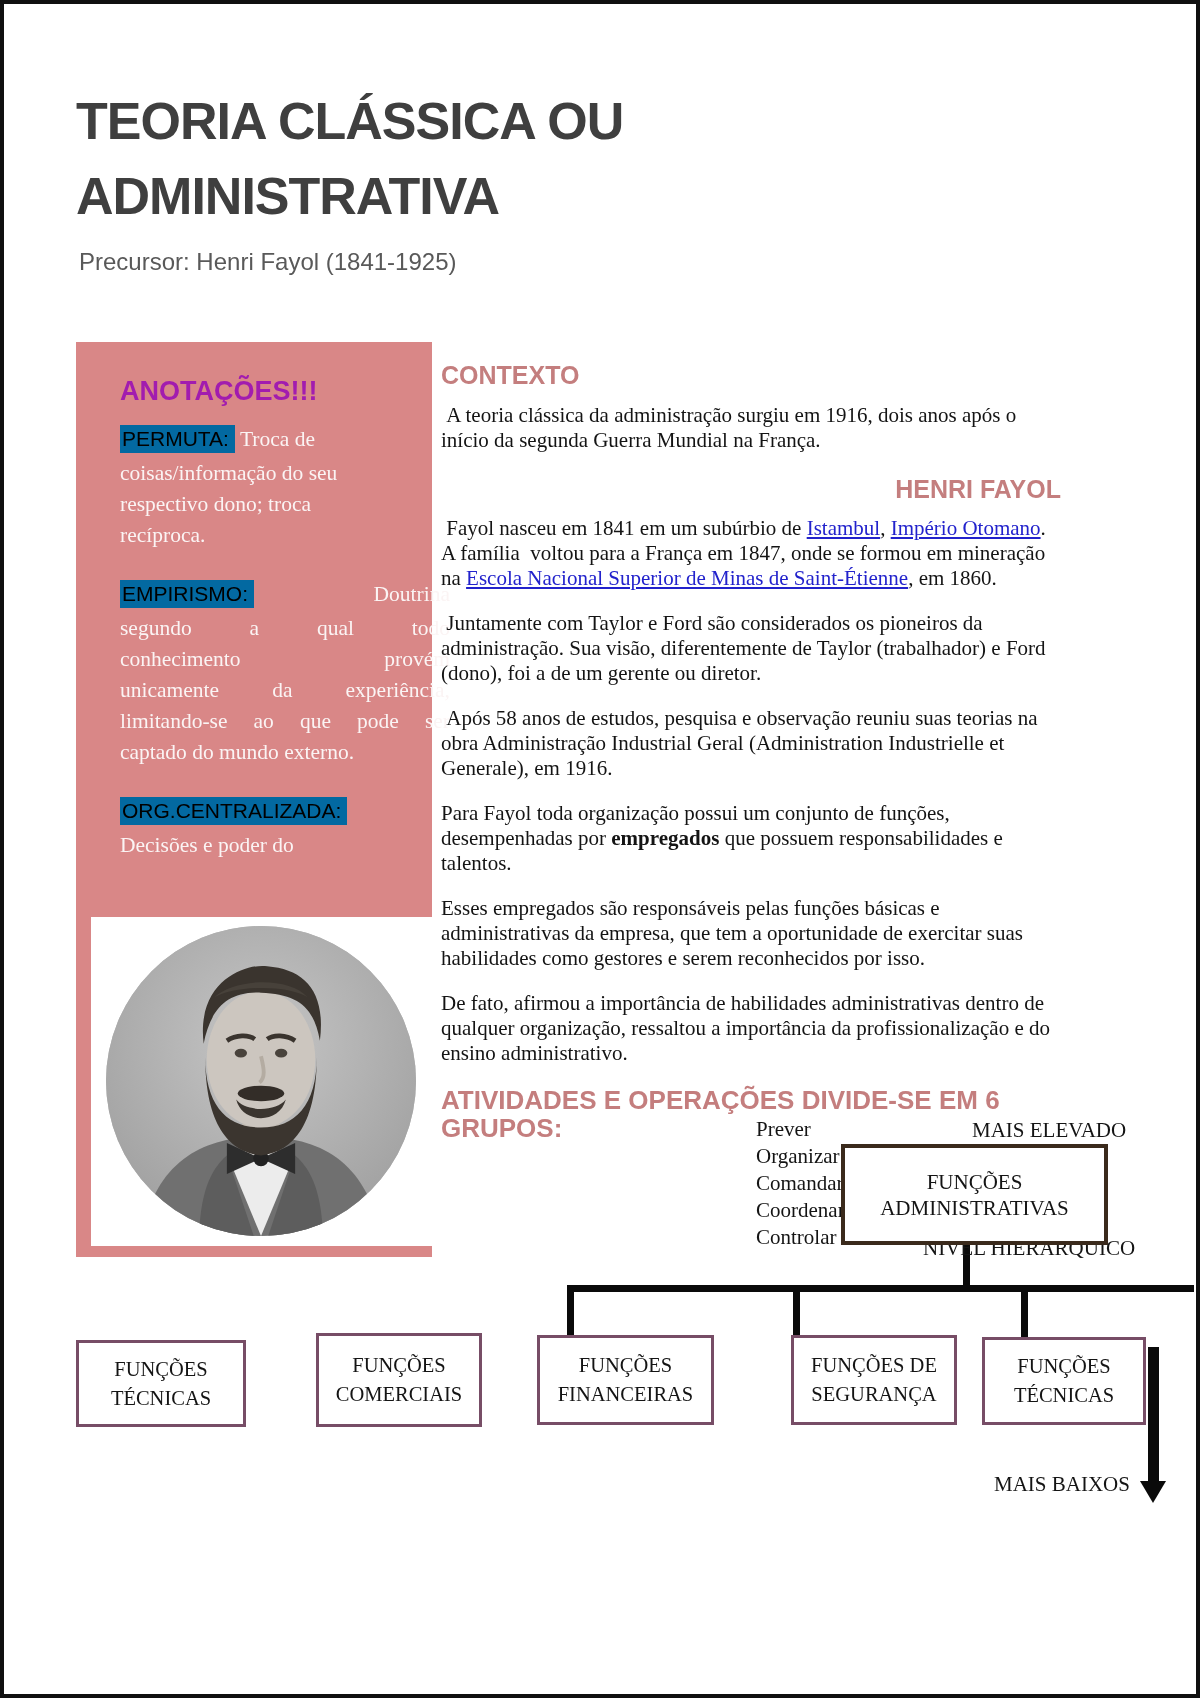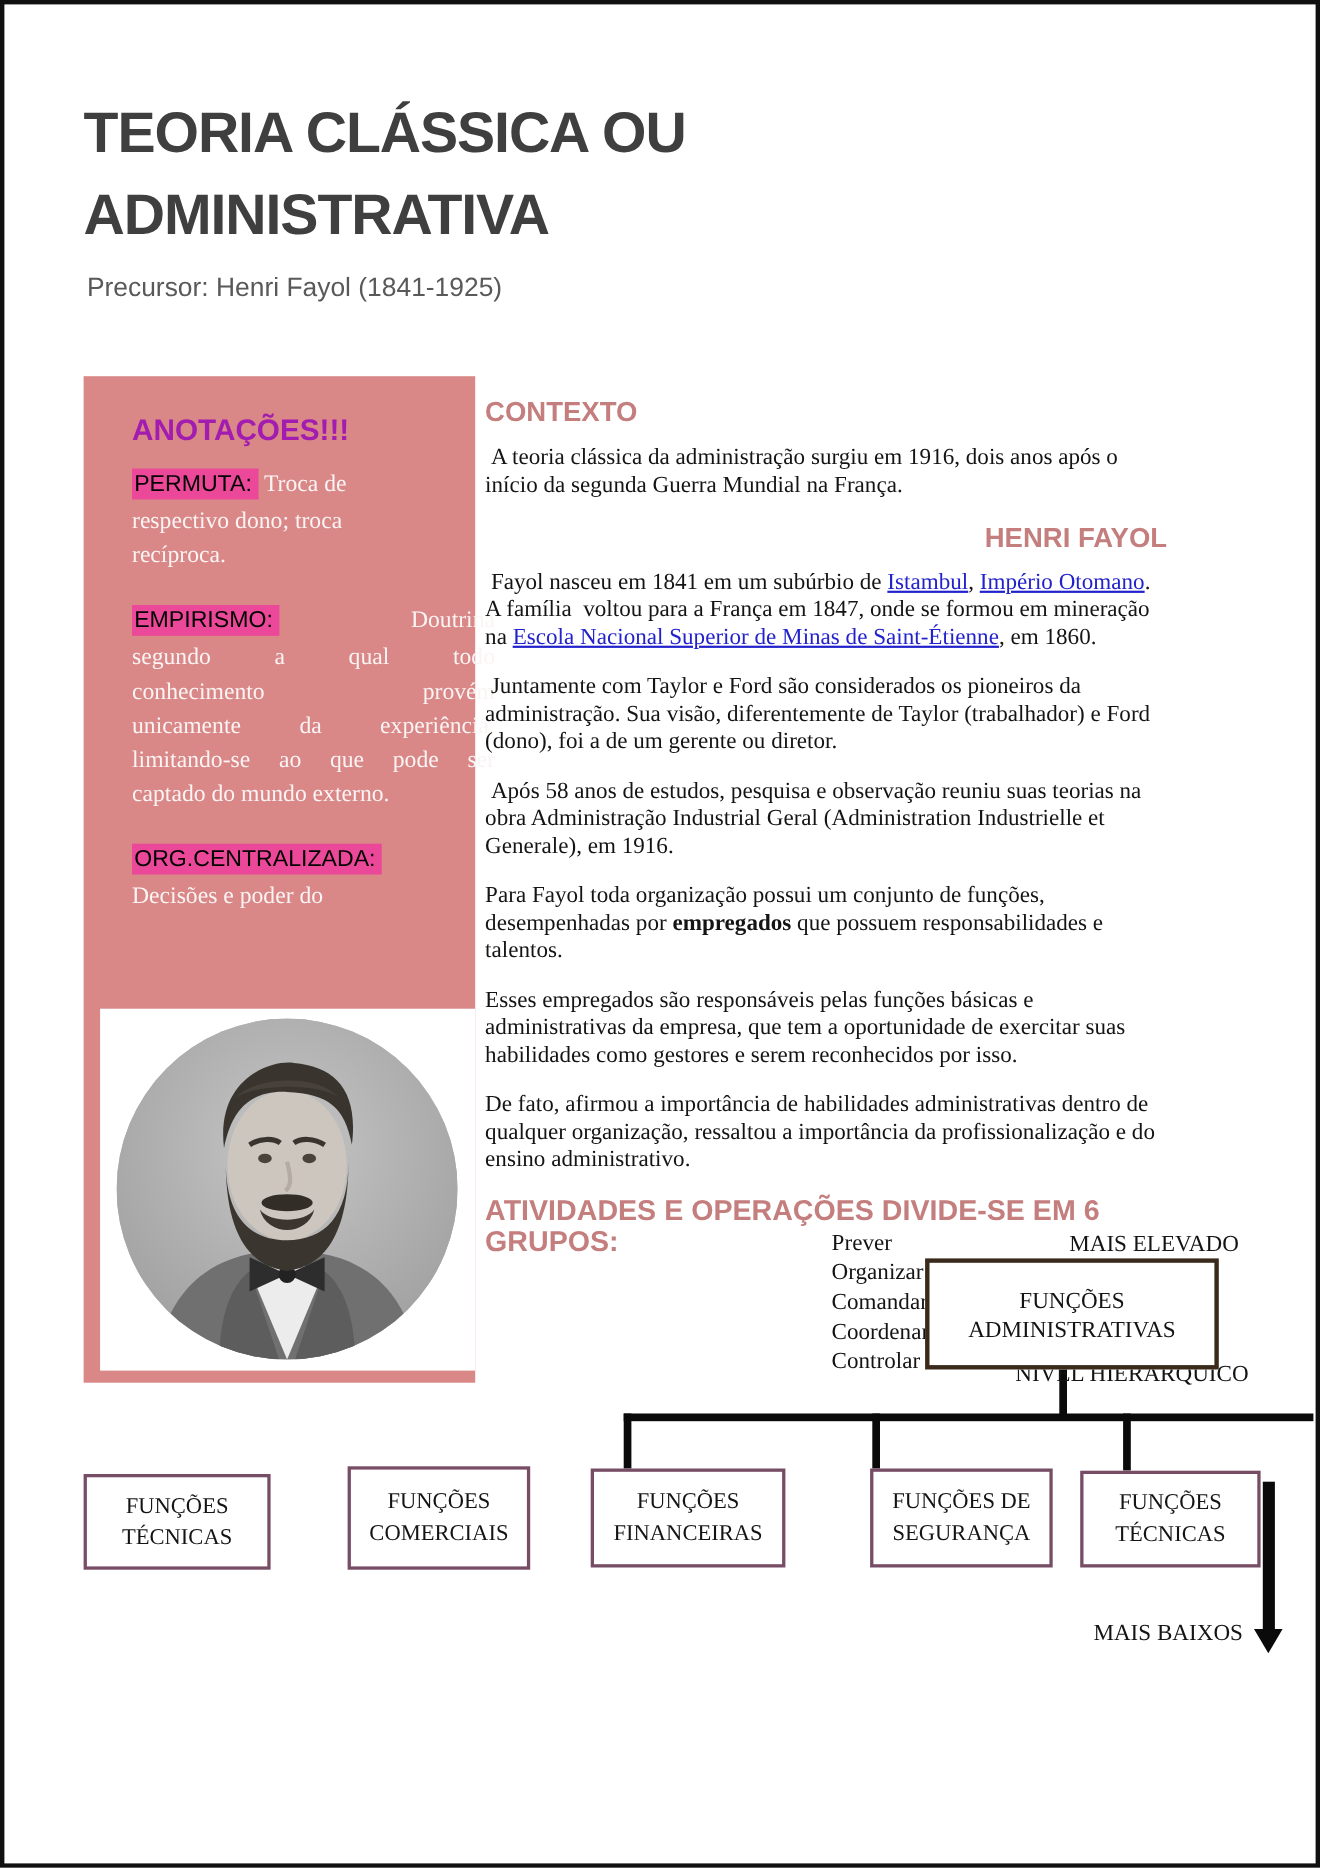--- a/index.html
+++ b/index.html
@@ -27,21 +27,21 @@
     position:absolute; left:116px; top:372px;
     font-family:"Liberation Sans", sans-serif; font-weight:bold;
     font-size:27px; color:#a21caf;
   }
   .notes-text{
     position:absolute; left:116px; top:420px; width:330px;
     color:#fbf4f4; font-size:21.5px; line-height:31px;
   }
   .note-block{margin:0 0 28px 0;}
   .note-label{
-    display:inline-block; background:#ec4899; color:#000000;
+    display:inline-block; background:#0369a1; color:#000000;
     font-family:"Liberation Sans", sans-serif; font-size:21px;
     padding:1px 6px 2px 2px; line-height:25px;
   }
   .note-line{height:31px;}
   .note-line.just{text-align:justify; text-align-last:justify;}
   .note-first{display:flex; justify-content:space-between; align-items:baseline; height:34px;}
   .note-first.plain{display:block;}
   
   .portrait-frame{
     position:absolute; left:87px; top:913px; width:341px; height:329px;
@@ -104,20 +104,21 @@
     <div>TEORIA CLÁSSICA OU</div>
     <div>ADMINISTRATIVA</div>
   </div>
   <div class="subtitle">Precursor: Henri Fayol (1841-1925)</div>
 
   <div class="notes-panel"></div>
   <div class="notes-heading">ANOTAÇÕES!!!</div>
   <div class="notes-text" id="notes-text">
       <div class="note-block">
         <div class="note-first plain"><span class="note-label">PERMUTA:</span><span> Troca de</span></div>
+        <div class="note-line">coisas/informação do seu</div>
         <div class="note-line">respectivo dono; troca</div>
         <div class="note-line">recíproca.</div>
       </div>
       <div class="note-block">
         <div class="note-first">
           <span class="note-label">EMPIRISMO:</span>
           <span>Doutrina</span>
         </div>
         <div class="note-line just">segundo a qual todo</div>
         <div class="note-line just">conhecimento provém</div>

